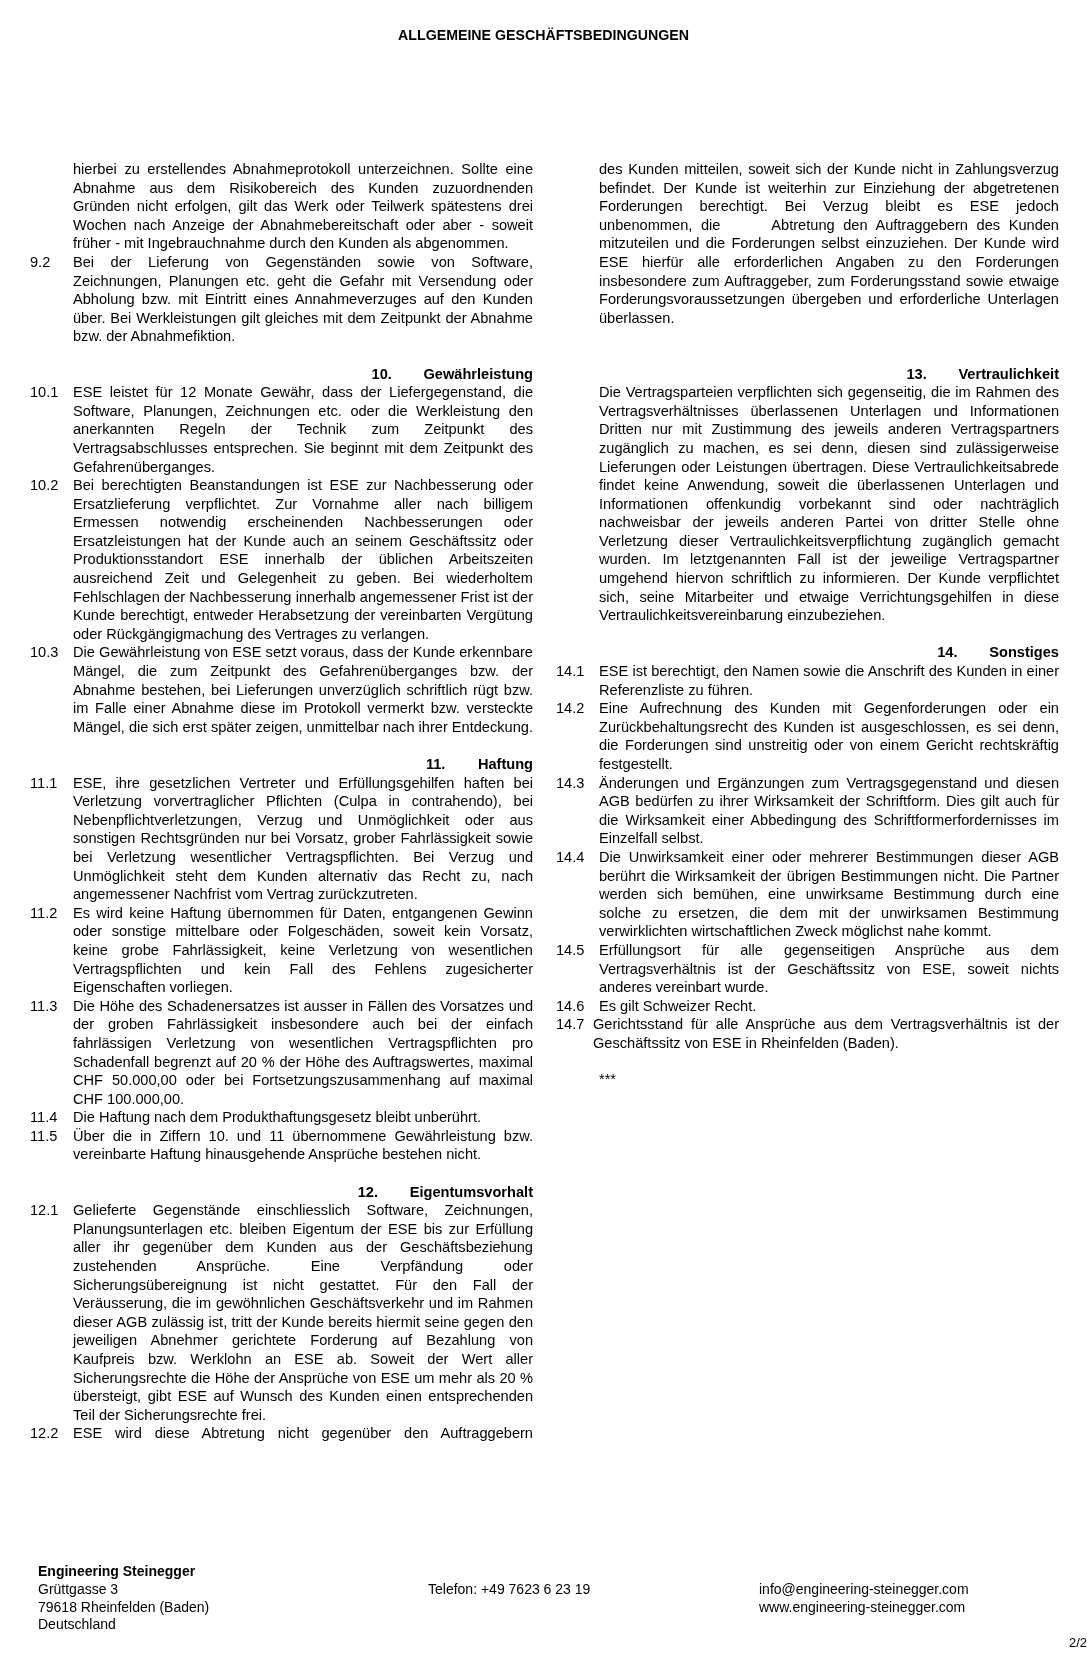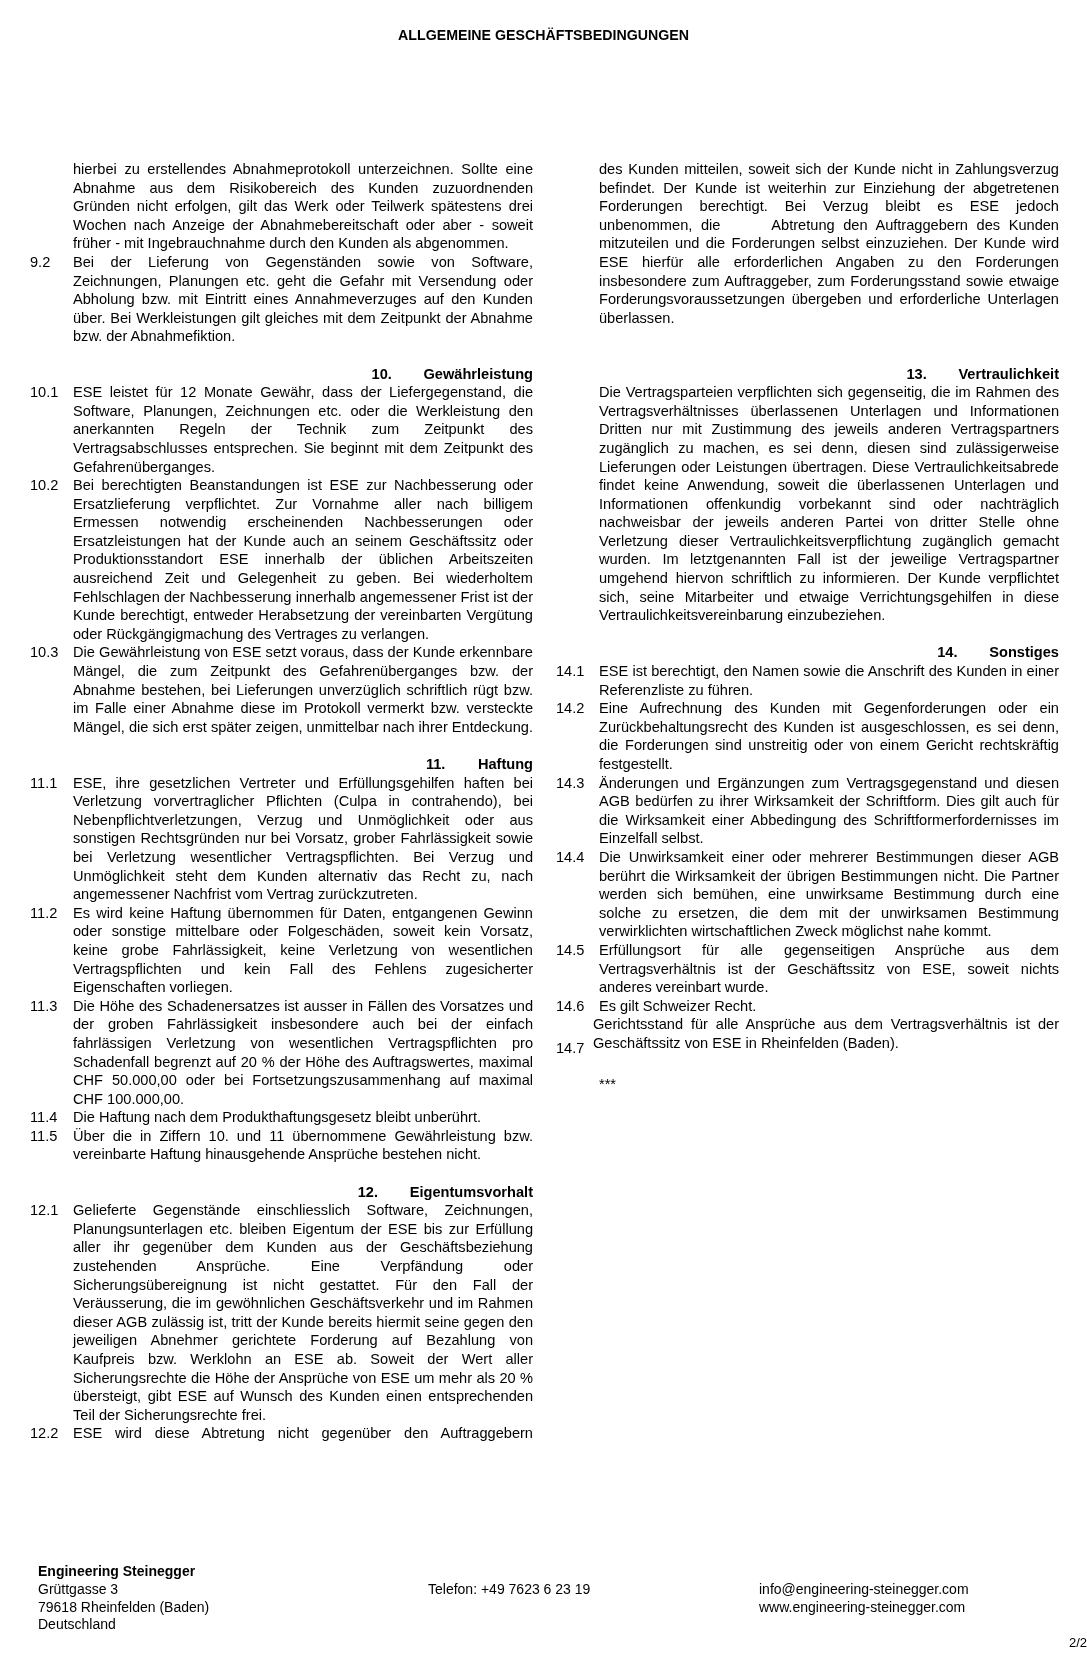--- a/index.html
+++ b/index.html
@@ -159,21 +159,21 @@
     </div>
     <div class="row">
       <span class="num">14.5</span>
       <span class="txt">Erfüllungsort für alle gegenseitigen Ansprüche aus dem Vertragsverhältnis ist der Geschäftssitz von ESE, soweit nichts anderes vereinbart wurde.</span>
     </div>
     <div class="row">
       <span class="num">14.6</span>
       <span class="txt">Es gilt Schweizer Recht.</span>
     </div>
     <div class="row">
-      <span class="num" style="width:37px;flex-basis:37px;margin-top:24px;">14.7</span>
+      <span class="num" style="width:37px;flex-basis:37px;">14.7</span>
       <span class="txt">Gerichtsstand für alle Ansprüche aus dem Vertragsverhältnis ist der Geschäftssitz von ESE in Rheinfelden (Baden).</span>
     </div>
   </div>
   <div class="stars">***</div>
 </div>
 
 <div class="footer">
   <div class="f-col1">
     <div class="bold">Engineering Steinegger</div>
     <div>Grüttgasse 3</div>

